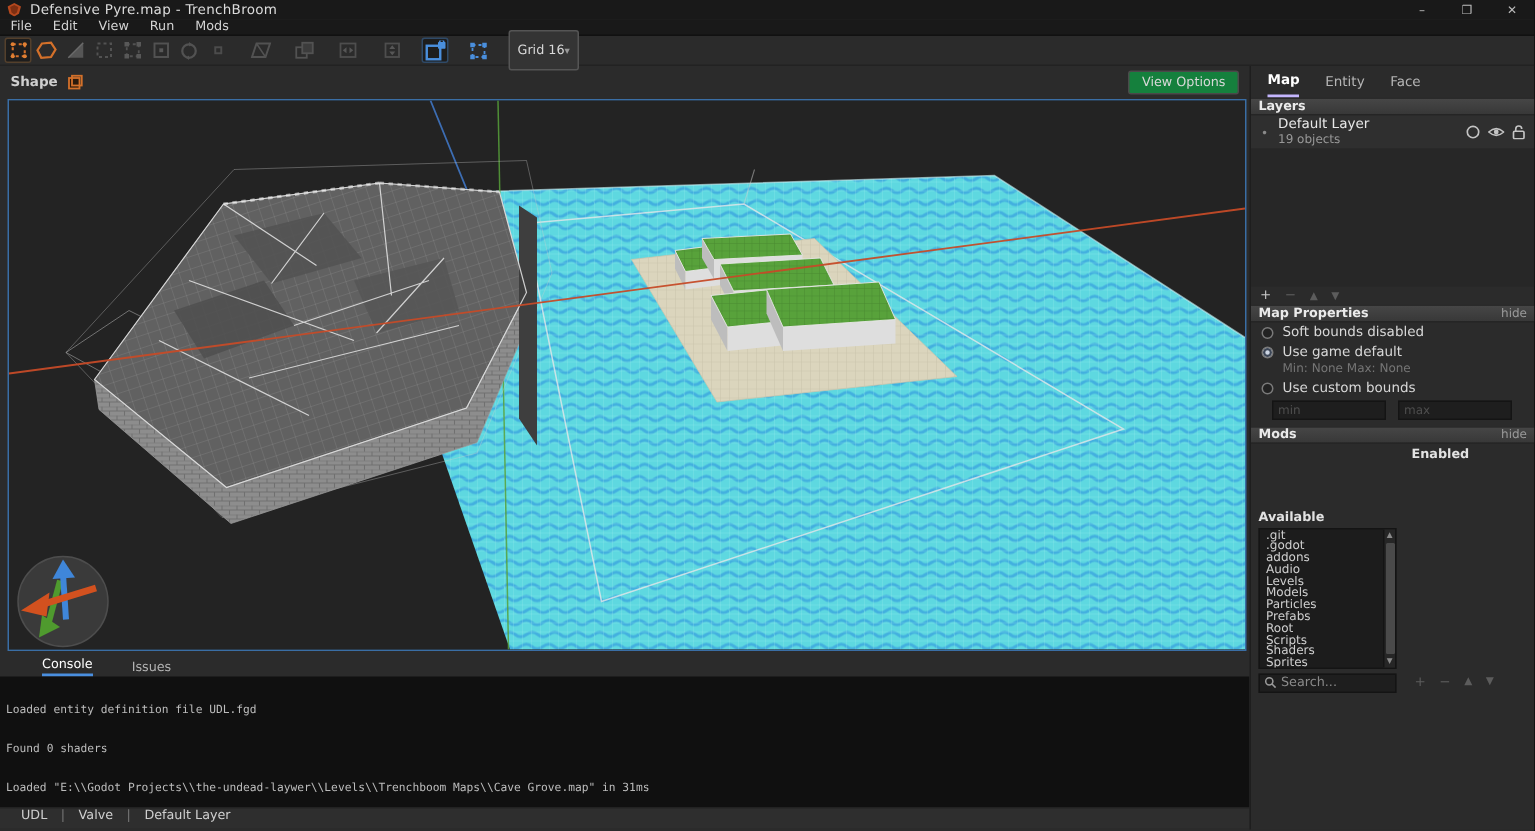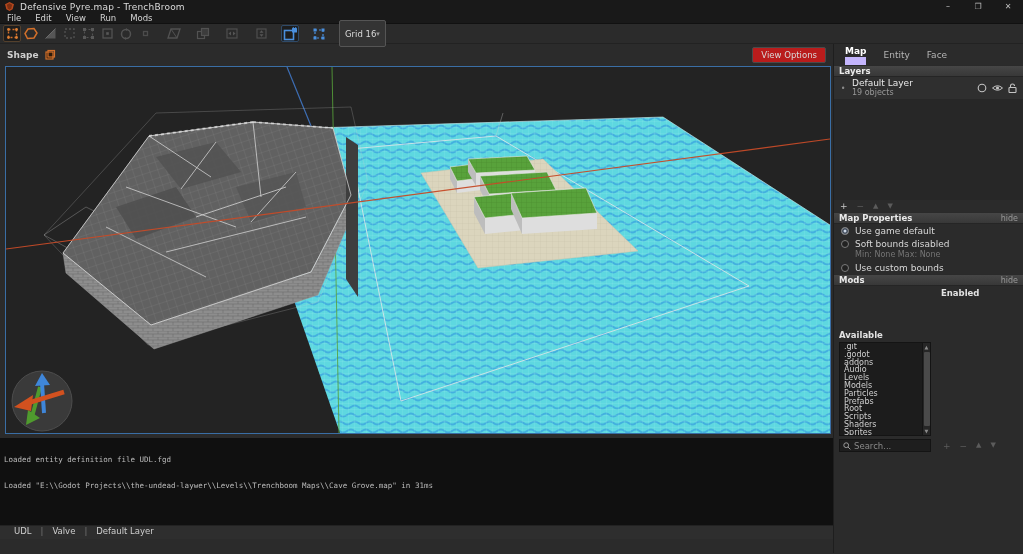--- a/index.html
+++ b/index.html
@@ -26,42 +26,42 @@
   .tb-gap { width:10px; }
   .grid-dd { margin-left:10px; height:27px; background:#343434; border:1px solid #555; border-radius:2px; color:#d9d9d9; font-size:8.5px; display:flex; align-items:center; padding:0 5px; gap:0; }
   .grid-dd .caret { color:#999; font-size:7px; }
 
   
   .content { display:flex; height:509px; }
   .left-col { width:833px; display:flex; flex-direction:column; }
 
   .infobar { height:22px; display:flex; align-items:center; padding:0 7px; color:#cfcfcf; font-size:9px; }
   .infobar .shape-lab { margin-right:5px;font-weight:bold; }
-  .view-opts { margin-left:auto; background:#b91c1c; border:1px solid #4a4a4a; border-radius:2px; color:#d8d8d8; font-size:8.5px; padding:2px 8px; }
+  .view-opts { margin-left:auto; background:#15803d; border:1px solid #4a4a4a; border-radius:2px; color:#d8d8d8; font-size:8.5px; padding:2px 8px; }
 
   .vp-wrap { margin-left:5px; width:826px; height:368px; border:1px solid #3a6ea5; background:#232323; }
   .vp-wrap svg { display:block; }
 
   .gap5 { height:4px; }
 
   
   .con-tabs { height:13px; display:flex; align-items:flex-end; padding-left:28px; gap:26px; background:#2b2b2b; }
   .con-tab { font-size:8.5px; color:#b3b3b3; padding-bottom:1px; }
   .con-tab.active { color:#fff; border-bottom:2px solid #4a8fe0; }
   .con-log { height:87px; background:#101010; color:#bcbcbc; font-family:"DejaVu Sans Mono","Liberation Mono",monospace; font-size:7.5px; line-height:8.6px; padding:1px 4px; overflow:hidden; white-space:pre; }
 
   
   .statusbar { height:14px; background:#2e2e2e; border-top:1px solid #222; display:flex; padding-left:14px; font-size:8.5px; color:#cfcfcf; gap:9px; }
   .statusbar .div { color:#777; }
 
   
   .right-panel { width:190px; background:#2b2b2b; border-left:1px solid #1e1e1e; display:flex; flex-direction:column; }
   .rp-tabs { height:21px; display:flex; align-items:center; padding-left:11px; gap:17px; }
   .rp-tab { font-size:9px; color:#b5b5b5; height:100%; display:flex; align-items:center; }
-  .rp-tab.active { color:#fff; font-weight:bold; border-bottom:8px solid #c4b5fd; }
+  .rp-tab.active { color:#fff; font-weight:bold; border-bottom:2px solid #c4b5fd; }
   .hdr { height:12px; background:linear-gradient(#464646,#383838); display:flex; align-items:center; padding:0 5px; font-size:8.5px; font-weight:bold; color:#eaeaea; border-top:1px solid #2a2a2a; border-bottom:1px solid #252525; }
   .hdr .hide { margin-left:auto; font-weight:normal; color:#9a9a9a; font-size:8px; }
   .layer-row { height:22px; display:flex; align-items:center; background:#2f2f2f; }
   .layer-bullet { width:18px; text-align:center; color:#8a8a8a; font-size:8px; }
   .layer-txt { flex:1; line-height:1.1; }
   .layer-name { font-size:9px; color:#e8e8e8; }
   .layer-count { font-size:8px; color:#989898; }
   .layer-icons { display:flex; gap:5px; padding-right:6px; }
   .layer-icons svg { display:block; }
   .layers-empty { flex:1; background:#272727; }
@@ -338,22 +338,27 @@
             <line x1="38" y1="346" x2="36" y2="316" stroke="#3f86d9" stroke-width="4"></line>
             <polygon points="36,306 29,319 44,318" fill="#3f86d9"></polygon>
             <line x1="58" y1="325" x2="22" y2="336" stroke="#d2511f" stroke-width="4.5"></line>
             <polygon points="8,340 27,328 25,344" fill="#d2511f"></polygon>
           </g>
         </svg>
       </div>
 
       <div class="gap5"></div>
 
+      <div class="con-tabs">
+        <span class="con-tab active">Console</span>
+        <span class="con-tab">Issues</span>
+      </div>
       <div class="con-log">
         <div>Loaded entity definition file UDL.fgd</div>
+        <div>Found 0 shaders</div>
         <div>Loaded "E:\\Godot Projects\\the-undead-laywer\\Levels\\Trenchboom Maps\\Cave Grove.map" in 31ms</div>
         
         
         
         
         
         
         
       </div>
 
@@ -406,31 +411,35 @@
         <span class="off">▲</span>
         <span class="off">▼</span>
       </div>
 
       <div class="hdr">
         <span>Map Properties</span>
         <span class="hide">hide</span>
       </div>
 
       <div class="mp-opt">
+        <span class="radio"></span>
+        <span class="mp-lab">Soft bounds disabled</span>
+      </div>
+      <div class="mp-opt">
         <span class="radio sel"></span>
         <span class="mp-lab">Use game default</span>
-      </div>
-      <div class="mp-opt">
-        <span class="radio"></span>
-        <span class="mp-lab">Soft bounds disabled</span>
       </div>
       <div class="mp-detail">Min: None Max: None</div>
       <div class="mp-opt">
         <span class="radio"></span>
         <span class="mp-lab">Use custom bounds</span>
+      </div>
+      <div class="mp-inputs">
+        <input disabled="" placeholder="min" style="">
+        <input disabled="" placeholder="max" style="">
       </div>
 
       <div class="hdr">
         <span>Mods</span>
         <span class="hide">hide</span>
       </div>
 
       <div class="mods-cols">
         <div class="mods-col-l">
           <div class="col-lab">Available</div>

